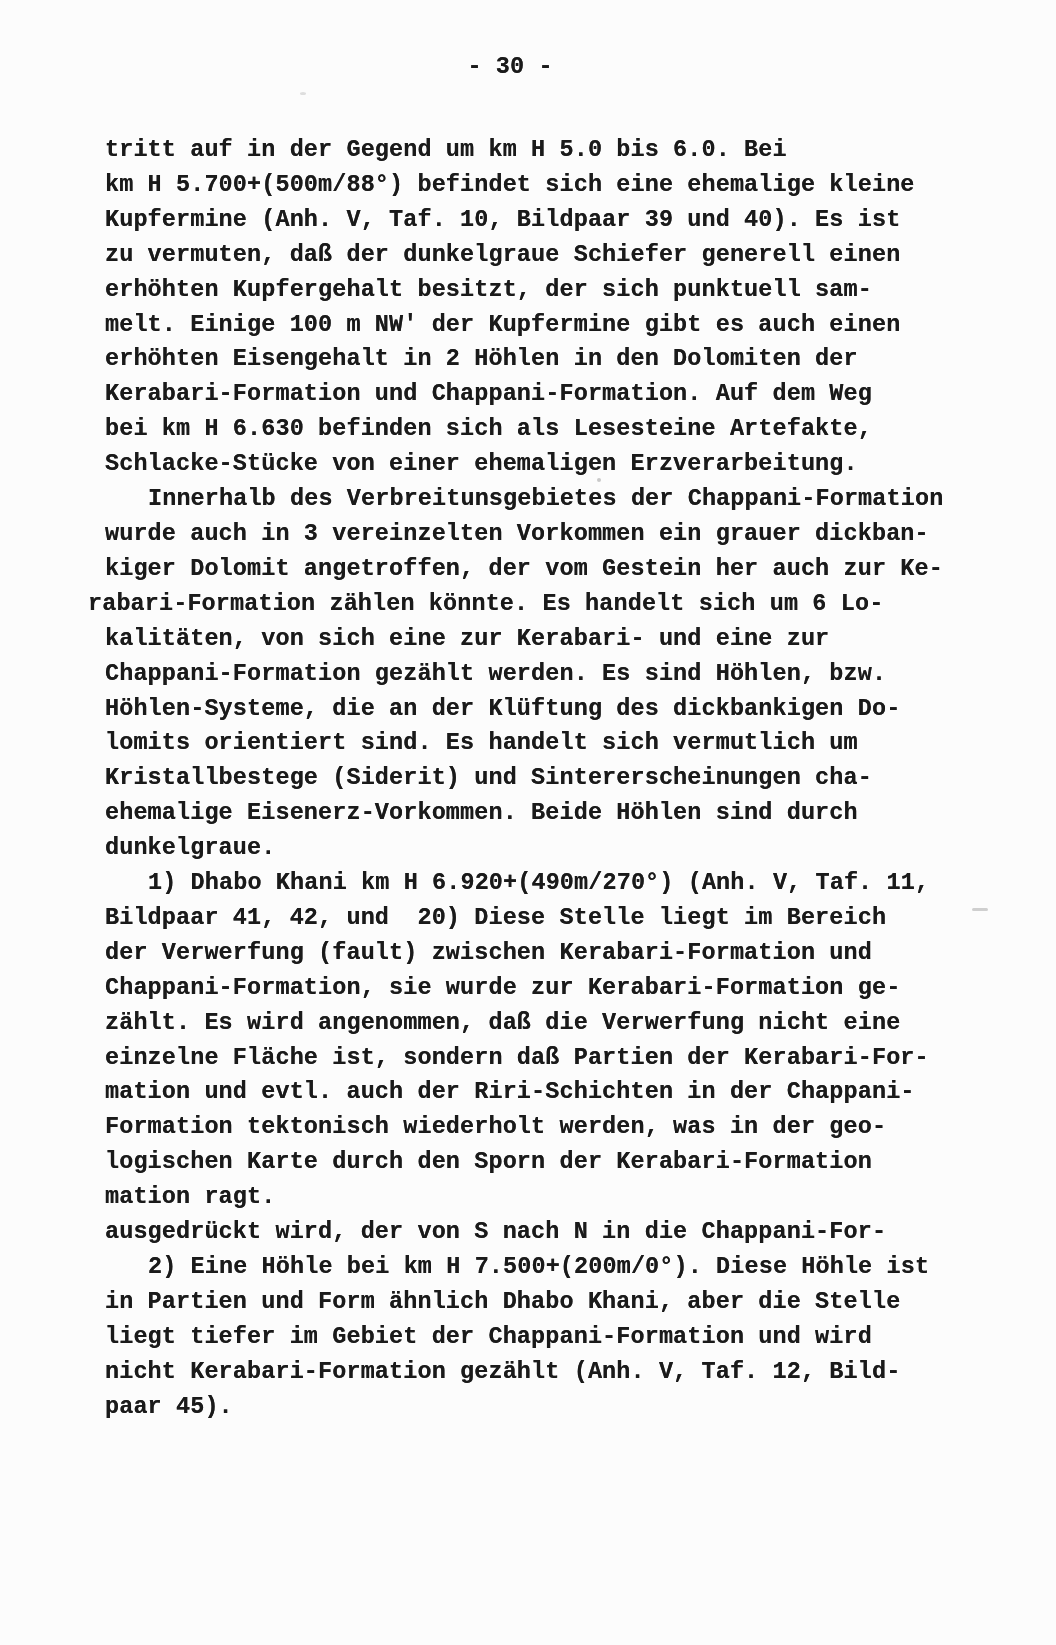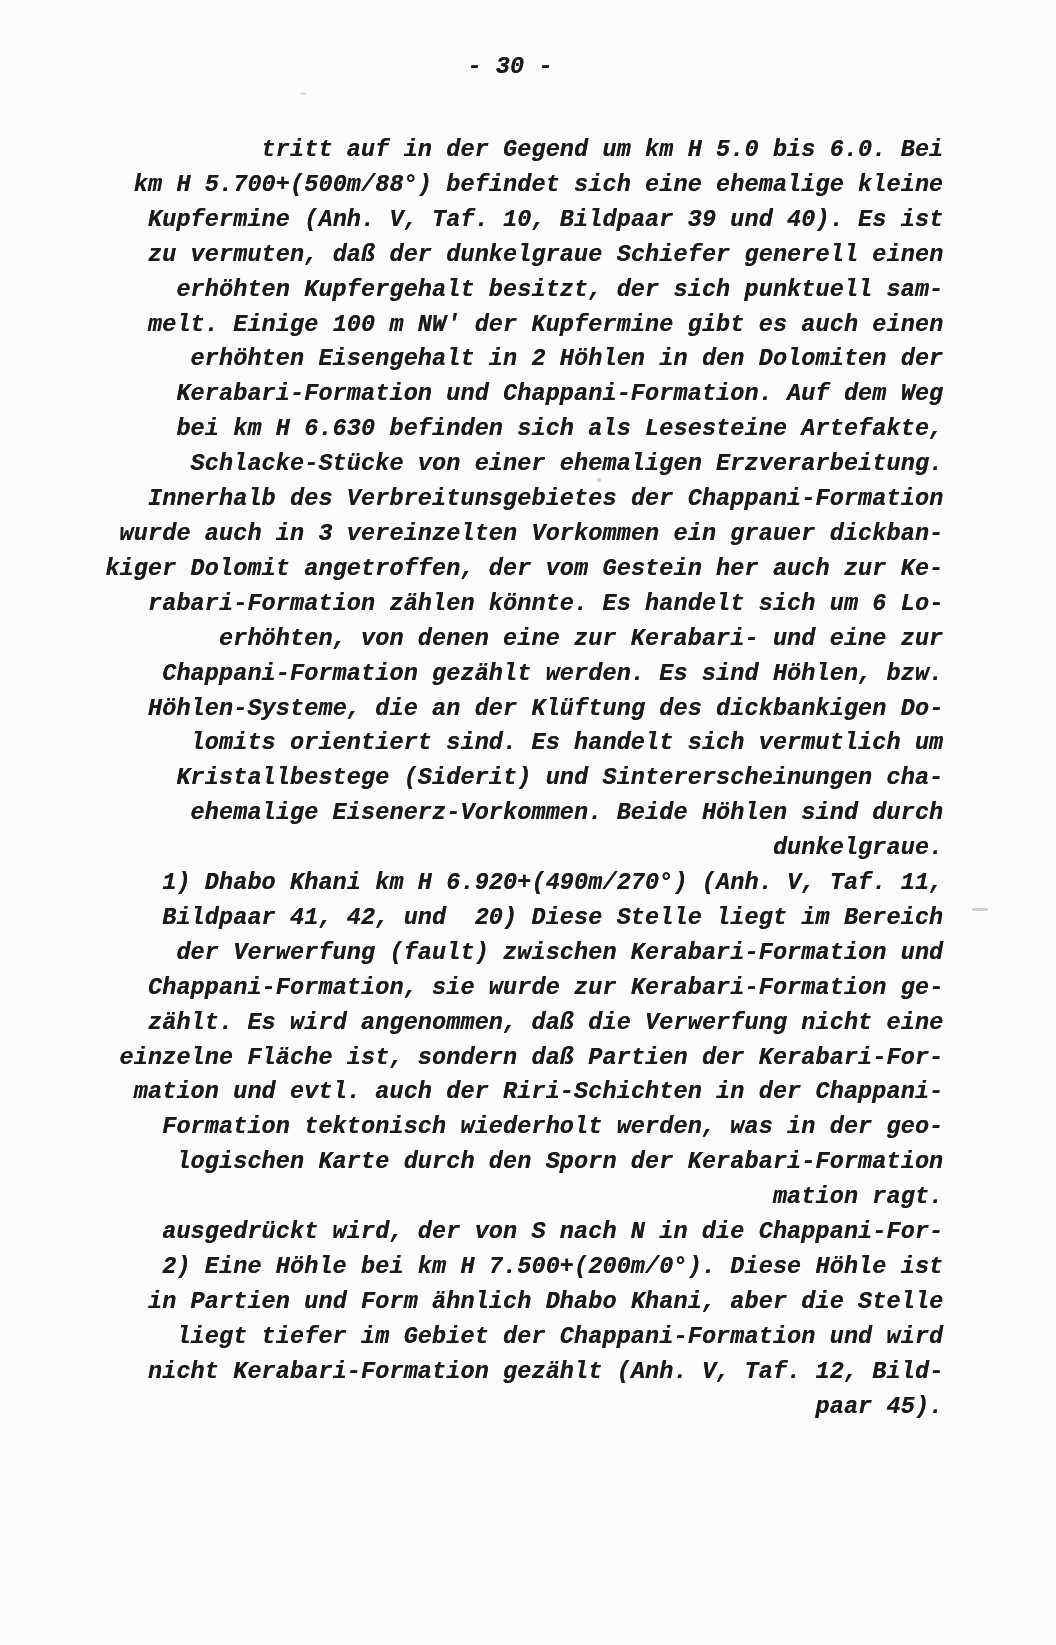--- a/index.html
+++ b/index.html
@@ -14,39 +14,37 @@
   .page {
     position: relative;
     width: 1056px;
     height: 1645px;
     background: var(--paper);
     overflow: hidden;
     font-family: "Liberation Mono", "DejaVu Sans Mono", monospace;
     font-weight: 700;
     color: var(--ink);
     text-shadow: 0 0 0.6px rgba(20,20,20,0.75);
-    font-style: italic;
   }
   .page-number {
     position: absolute;
     top: 50px;
     left: 0;
     width: 100%;
     text-align: center;
     transform: translateX(-18px);
     font-size: 23.5px;
     line-height: 34.9px;
     letter-spacing: 0.1px;
     white-space: pre;
   }
   .body-text {
     position: absolute;
     top: 133px;
     left: 105px;
-    text-align: right;
   }
   .text-line {
     font-size: 23.5px;
     line-height: 34.9px;
     letter-spacing: 0.1px;
     white-space: pre;
   }
   .text-line.indent { padding-left: 43px; }
   .text-line.outdent { margin-left: -17px; }
   
@@ -73,21 +71,21 @@
       <div class="text-line">erhöhten Kupfergehalt besitzt, der sich punktuell sam-</div>
       <div class="text-line">melt. Einige 100 m NW' der Kupfermine gibt es auch einen</div>
       <div class="text-line">erhöhten Eisengehalt in 2 Höhlen in den Dolomiten der</div>
       <div class="text-line">Kerabari-Formation und Chappani-Formation. Auf dem Weg</div>
       <div class="text-line">bei km H 6.630 befinden sich als Lesesteine Artefakte,</div>
       <div class="text-line">Schlacke-Stücke von einer ehemaligen Erzverarbeitung.</div>
       <div class="text-line indent">Innerhalb des Verbreitunsgebietes der Chappani-Formation</div>
       <div class="text-line">wurde auch in 3 vereinzelten Vorkommen ein grauer dickban-</div>
       <div class="text-line">kiger Dolomit angetroffen, der vom Gestein her auch zur Ke-</div>
       <div class="text-line outdent">rabari-Formation zählen könnte. Es handelt sich um 6 Lo-</div>
-      <div class="text-line">erhöhten, von denen eine zur Kerabari- und eine zur</div>
+      <div class="text-line">kalitäten, von sich eine zur Kerabari- und eine zur</div>
       <div class="text-line">Chappani-Formation gezählt werden. Es sind Höhlen, bzw.</div>
       <div class="text-line">Höhlen-Systeme, die an der Klüftung des dickbankigen Do-</div>
       <div class="text-line">lomits orientiert sind. Es handelt sich vermutlich um</div>
       <div class="text-line">Kristallbestege (Siderit) und Sintererscheinungen cha-</div>
       <div class="text-line">ehemalige Eisenerz-Vorkommen. Beide Höhlen sind durch</div>
       <div class="text-line">dunkelgraue.</div>
       <div class="text-line indent">1) Dhabo Khani km H 6.920+(490m/270°) (Anh. V, Taf. 11,</div>
       <div class="text-line">Bildpaar 41, 42, und  20) Diese Stelle liegt im Bereich</div>
       <div class="text-line">der Verwerfung (fault) zwischen Kerabari-Formation und</div>
       <div class="text-line">Chappani-Formation, sie wurde zur Kerabari-Formation ge-</div>

